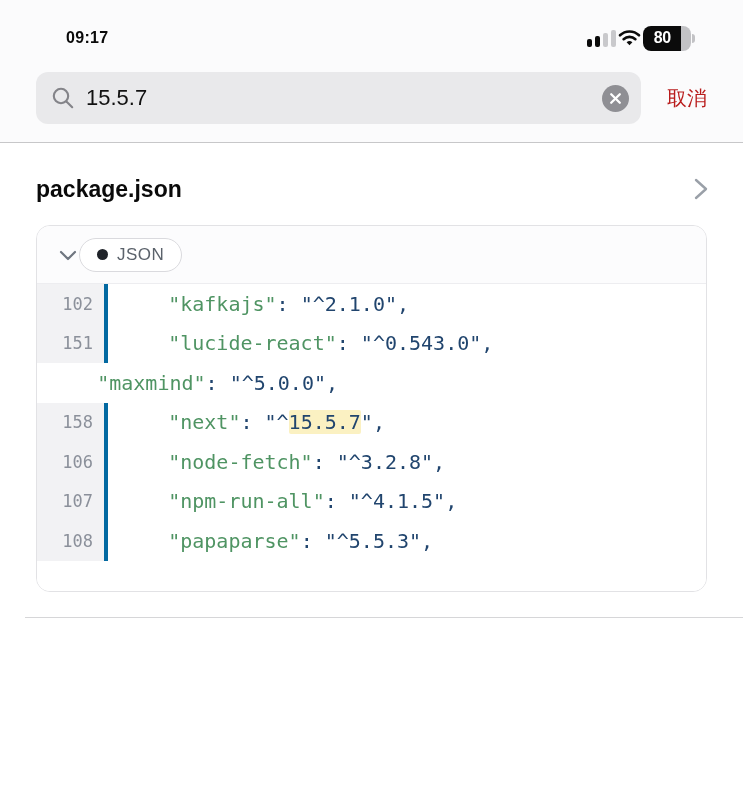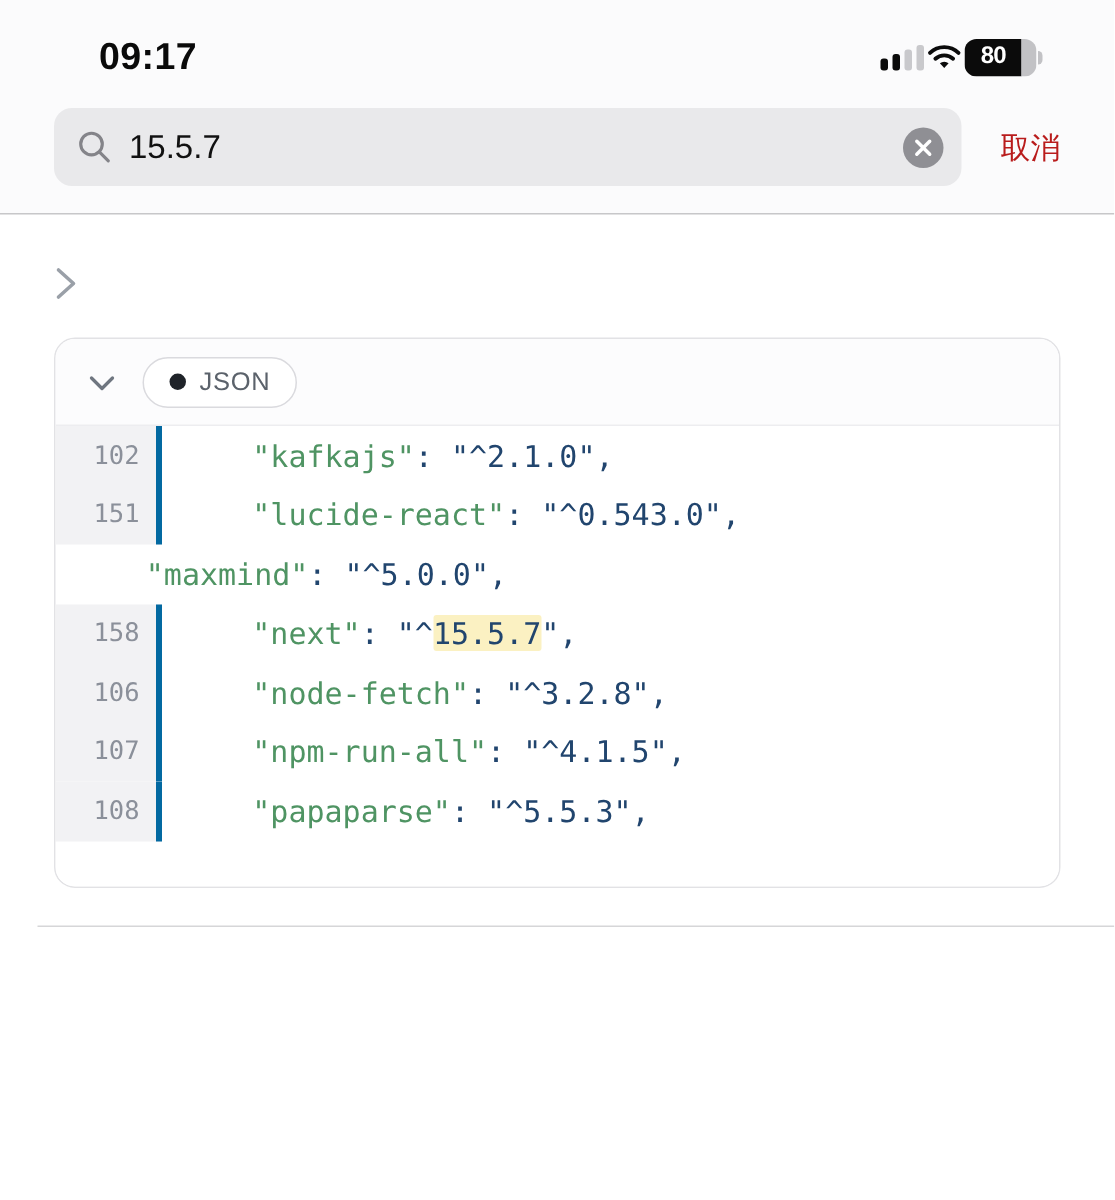--- a/index.html
+++ b/index.html
@@ -9,21 +9,21 @@
     font-family:"Liberation Sans", sans-serif; color:#111; overflow:hidden;
   }
 
   
   .top-section { background:#fbfbfc; border-bottom:1px solid #c7c7c9; padding-bottom:14px; }
 
   .status-bar {
     height:62px; display:flex; align-items:center; justify-content:space-between;
     padding:14px 48px 0 66px;
   }
-  .status-time { font-size:25px; font-weight:700; letter-spacing:.3px; color:#0a0a0a; }
+  .status-time { font-size:16px; font-weight:700; letter-spacing:.3px; color:#0a0a0a; }
   .status-icons { display:flex; align-items:center; gap:0; }
   .signal { display:flex; align-items:flex-end; gap:3px; height:18px; }
   .signal .bar { width:5px; border-radius:2px; }
   .signal .b1 { height:8px;  background:#0b0b0b; }
   .signal .b2 { height:11px; background:#0b0b0b; }
   .signal .b3 { height:14px; background:#c9c9cc; }
   .signal .b4 { height:17px; background:#c9c9cc; }
   .battery { display:flex; align-items:center; }
   .battery-body {
     width:48px; height:25px; border-radius:8px; overflow:hidden; display:flex;
@@ -58,21 +58,21 @@
     display:flex; align-items:center; justify-content:space-between;
     padding:32px 34px 22px 36px;
   }
   .file-name { font-size:23px; font-weight:700; color:#0a0a0a; }
 
   .card {
     margin:0 36px; border:1px solid #e2e2e5; border-radius:14px;
     overflow:hidden; background:#fff;
   }
   .card-header {
-    height:58px; display:flex; align-items:center; gap:16px; padding:0 20px;
+    height:58px; display:flex; align-items:center; padding:0 20px;
     background:#fcfcfd; border-bottom:1px solid #ededf0;
   }
   .lang-pill {
     display:flex; align-items:center; gap:9px; background:#fff;
     border:1px solid #dadade; border-radius:999px; padding:6px 17px;
   }
   .lang-dot { width:11px; height:11px; border-radius:50%; background:#1f2329; }
   .lang-label { font-size:17px; color:#5b626b; letter-spacing:.5px; font-weight:500; }
 
   .code-rows { font-family:"DejaVu Sans Mono","Liberation Mono",monospace; }
@@ -140,20 +140,21 @@
             <line x1="2.2" y1="2.2" x2="10.8" y2="10.8" stroke="#fff" stroke-width="2.3" stroke-linecap="round"></line>
             <line x1="10.8" y1="2.2" x2="2.2" y2="10.8" stroke="#fff" stroke-width="2.3" stroke-linecap="round"></line>
           </svg>
         </button>
       </div>
       <button class="cancel-btn">取消</button>
     </div>
   </div>
 
   <div class="file-row">
+    <span class="file-name">package.json</span>
     <span style="display:flex;">
       <svg width="16" height="28" viewBox="0 0 16 28">
         <polyline points="3,5 13,14 3,23" fill="none" stroke="#9aa0a8" stroke-width="2.4" stroke-linecap="round" stroke-linejoin="round"></polyline>
       </svg>
     </span>
   </div>
 
   <div class="card">
     <div class="card-header">
       <span style="display:flex; cursor:pointer;">

